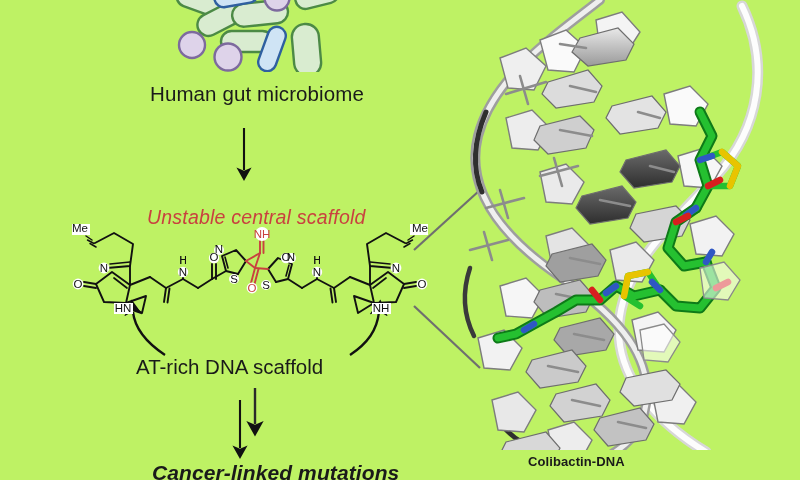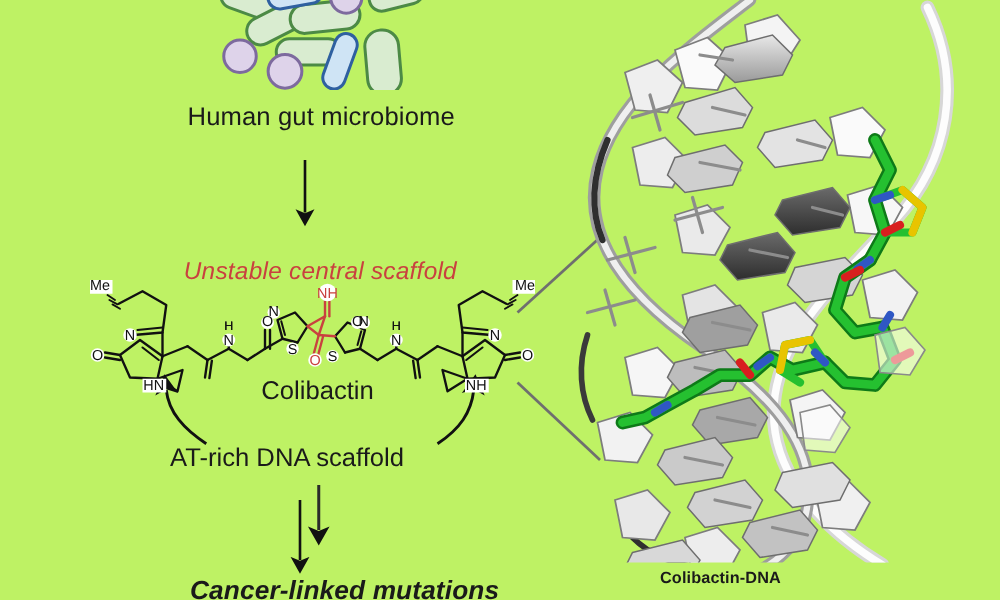--- a/index.html
+++ b/index.html
@@ -242,21 +242,20 @@
     <g fill="#fff">
         <circle cx="262" cy="234" r="7"></circle>
         <circle cx="252" cy="288" r="5.4"></circle>
       </g>
     <g fill="#c9413f" font-size="11.5" text-anchor="middle" font-family="Liberation Sans, DejaVu Sans, sans-serif">
       <text x="262" y="238">NH</text>
       <text x="252" y="292">O</text>
     </g>
   </svg>
 
-  <div class="lbl" id="colibactin-label">Colibactin</div>
   <div class="lbl" id="dna-seq-label">AT-rich DNA scaffold</div>
   <div class="lbl" id="mutations-label">Cancer-linked mutations</div>
 
   <svg class="layer" viewBox="0 0 800 480" width="800" height="480">
     <defs>
       <clipPath id="dnaclip">
           <rect x="440" y="0" width="360" height="450"></rect>
         </clipPath>
       <linearGradient id="ribbonG" x1="0" y1="0" x2="1" y2="1">
         <stop offset="0" stop-color="#fbfbfb"></stop>

